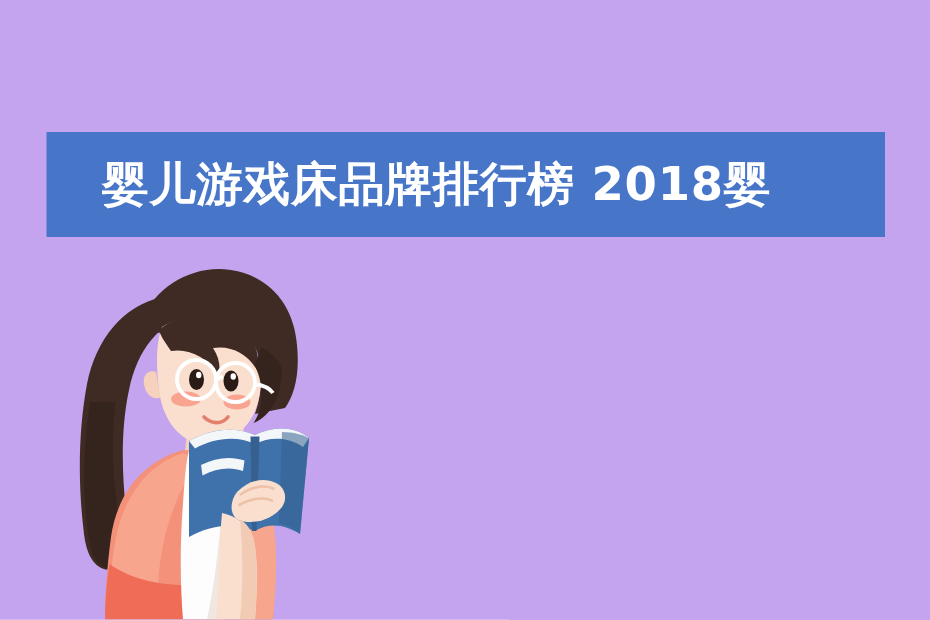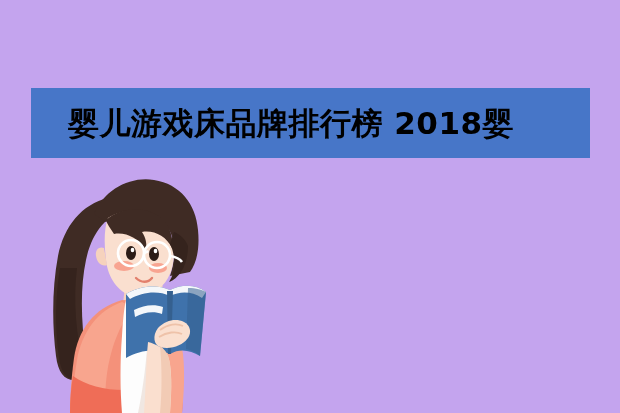--- a/index.html
+++ b/index.html
@@ -40,21 +40,21 @@
     top: 88px;
     width: 559px;
     height: 70px;
     background: #4776c8;
     display: flex;
     align-items: center;
     z-index: 5;
   }
   #title-text {
     margin-left: 37px;
-    color: #000000;
+    color: #ffffff;
     font-size: 31px;
     font-weight: bold;
     line-height: 1;
     letter-spacing: 0.5px;
     white-space: nowrap;
     font-family: "DejaVu Sans", "Liberation Sans", sans-serif;
   }
 </style>
 </head>
 <body>

